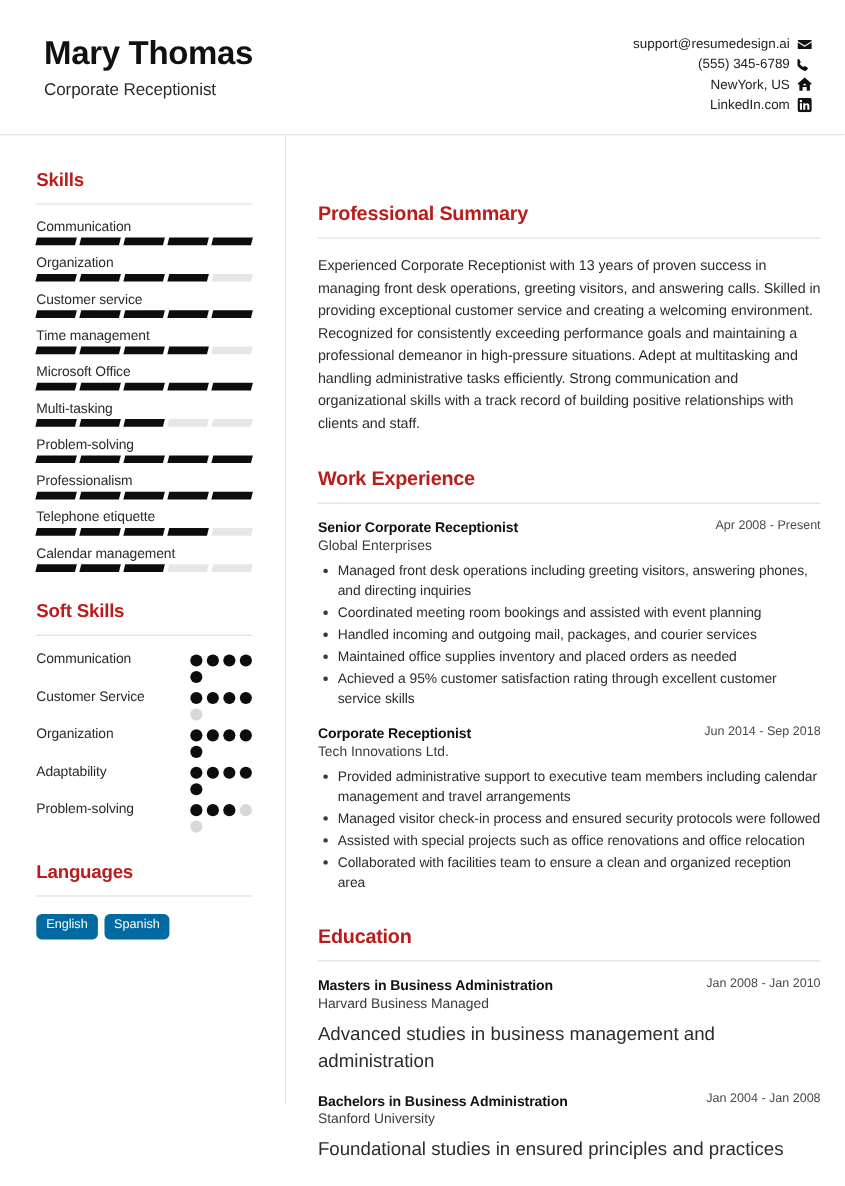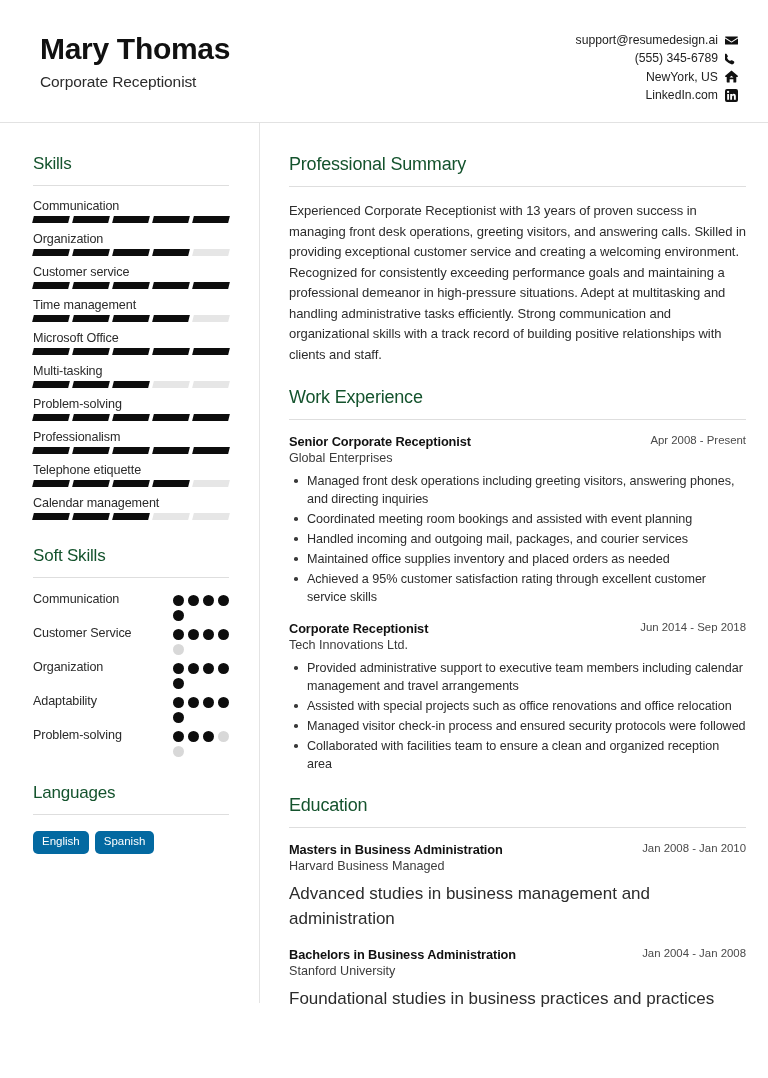--- a/index.html
+++ b/index.html
@@ -74,22 +74,22 @@
     left: 259px; top: 123px;
     width: 1px; height: 880px;
     background: #e4e4e4;
   }
   .left-col { width: 259px; padding: 32px 30px 0 33px; }
   .right-col { width: 509px; padding: 32px 22px 0 30px; }
 
   
   .sec-title {
     font-size: 18px;
-    font-weight: normal;
-    color: #14532d;
+    font-weight: bold;
+    color: #b91c1c;
     letter-spacing: -0.2px;
   }
   .sec-title.left { font-size: 17px; }
   .sec-rule {
     height: 1px;
     background: #dedede;
     margin-top: 11px;
   }
 
   
@@ -158,21 +158,21 @@
   .lang-pill {
     background: #0369a1;
     color: #fff;
     font-size: 11.5px;
     padding: 4px 9px 5px;
     border-radius: 5px;
     line-height: 1.2;
   }
 
   
-  .r-section { margin-bottom: 22px; }
+  .r-section { margin-bottom: 22px; margin-top: 30px; }
   .summary-text {
     font-size: 13px;
     line-height: 1.58;
     color: #2c2c2c;
     margin-top: 14px;
     letter-spacing: -0.05px;
   }
 
   .entry { margin-top: 14px; }
   .entry + .entry { margin-top: 15px; }
@@ -481,22 +481,22 @@
               </ul>
             </div>
             <div class="entry">
               <div class="entry-head">
                 <div class="entry-title">Corporate Receptionist</div>
                 <div class="entry-date">Jun 2014 - Sep 2018</div>
               </div>
               <div class="entry-org">Tech Innovations Ltd.</div>
               <ul class="entry-bullets">
                 <li>Provided administrative support to executive team members including calendar management and travel arrangements</li>
+                <li>Managed visitor check-in process and ensured security protocols were followed</li>
                 <li>Assisted with special projects such as office renovations and office relocation</li>
-                <li>Managed visitor check-in process and ensured security protocols were followed</li>
                 <li>Collaborated with facilities team to ensure a clean and organized reception area</li>
               </ul>
             </div>
           </div>
       </div>
 
       <div class="r-section">
         <div class="sec-title">Education</div>
         <div class="sec-rule"></div>
         <div id="edu-list">
@@ -507,20 +507,20 @@
               </div>
               <div class="entry-org">Harvard Business Managed</div>
               <div class="entry-desc">Advanced studies in business management and administration</div>
             </div>
             <div class="entry">
               <div class="entry-head">
                 <div class="entry-title">Bachelors in Business Administration</div>
                 <div class="entry-date">Jan 2004 - Jan 2008</div>
               </div>
               <div class="entry-org">Stanford University</div>
-              <div class="entry-desc">Foundational studies in business practices and practices</div>
+              <div class="entry-desc">Foundational studies in ensured principles and practices</div>
             </div>
           </div>
       </div>
 
     </div>
   </div>
 </div>
 
 </body></html>

